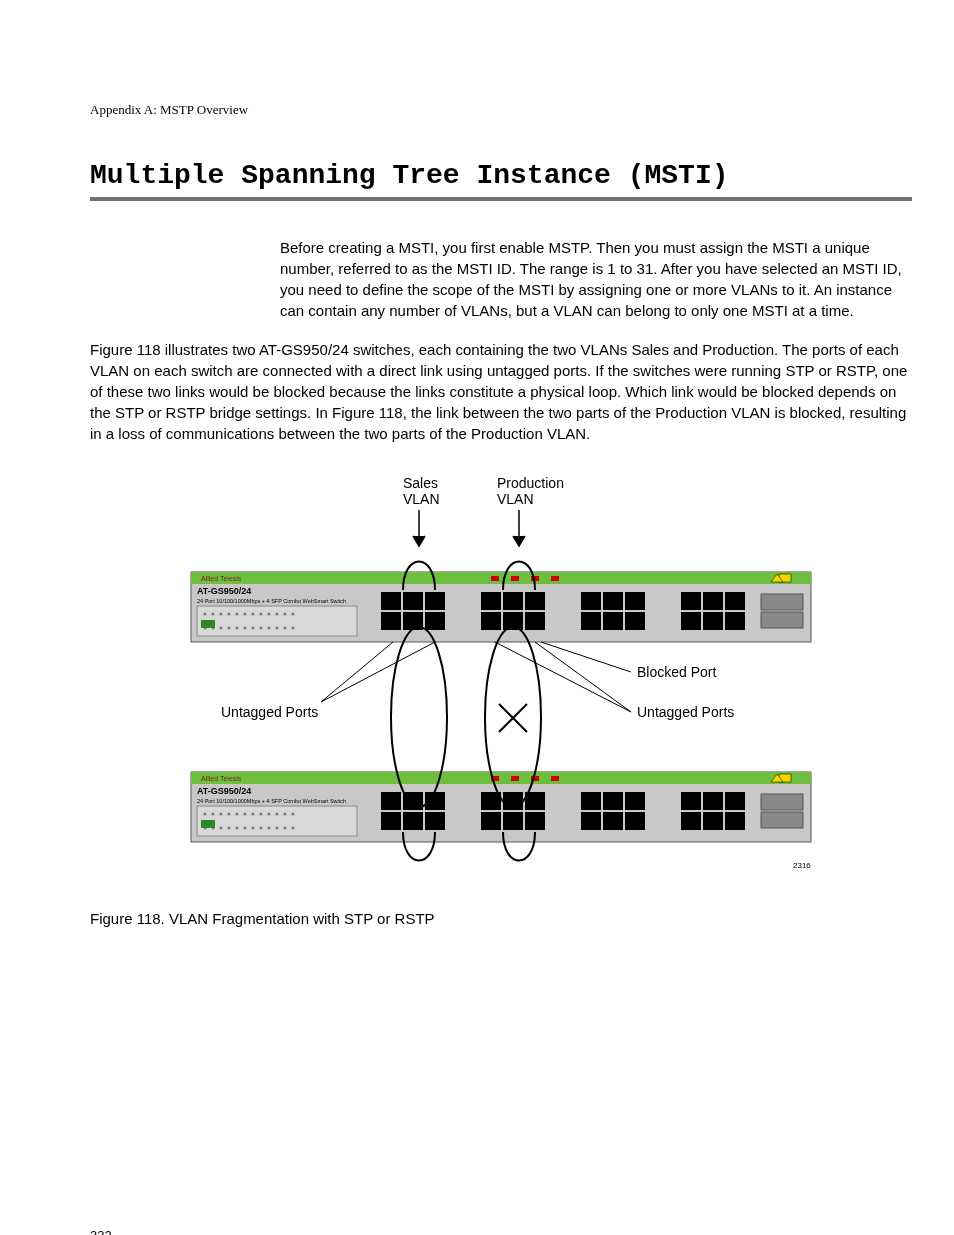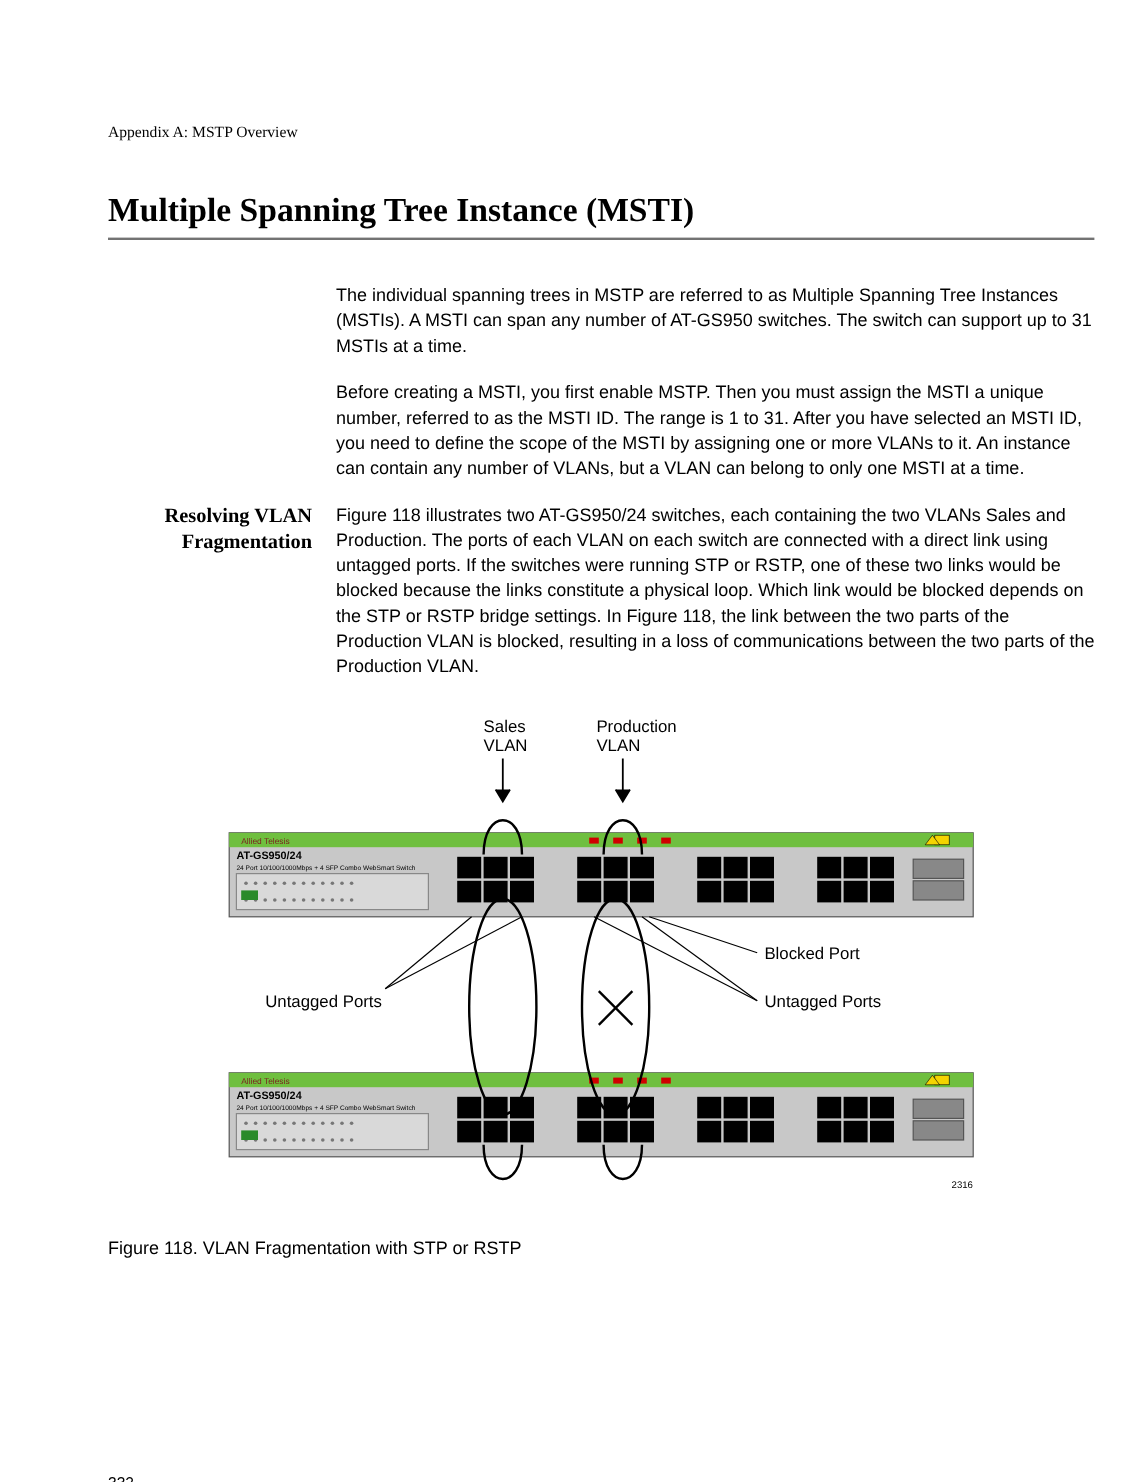--- a/index.html
+++ b/index.html
@@ -16,25 +16,25 @@
     box-sizing: border-box;
     padding: 54px 42px 40px 90px;
     margin-top: 48px;
   }
   .header-running {
     font-size: 13px;
     font-family: "Times New Roman", Times, serif;
     margin-bottom: 42px;
   }
   .h1 {
-    font-family: Liberation Serif, serif;
+    font-family: Liberation Mono, monospace;
     font-size: 28px;
     font-weight: bold;
     padding-bottom: 6px;
-    border-bottom: 2px solid #737373;
+    border-bottom: 4px solid #737373;
     margin-bottom: 36px;
   }
   .indent-block {
     margin-left: 190px;
     font-size: 15px;
     line-height: 1.4;
   }
   .indent-block p { margin: 0 0 18px 0; }
   .section-row {
     display: flex;
@@ -78,26 +78,24 @@
 </head>
 <body>
 
 <div class="page">
 
   <div class="header-running">Appendix A: MSTP Overview</div>
 
   <div class="h1">Multiple Spanning Tree Instance (MSTI)</div>
 
   <div class="indent-block">
-    <p>The individual spanning trees in MSTP are referred to as Multiple Spanning Tree Instances (MSTIs). A MSTI can span any number of AT-GS950 switches. The switch can support up to 31 MSTIs at a time.</p>
     <p>Before creating a MSTI, you first enable MSTP. Then you must assign the MSTI a unique number, referred to as the MSTI ID. The range is 1 to 31. After you have selected an MSTI ID, you need to define the scope of the MSTI by assigning one or more VLANs to it. An instance can contain any number of VLANs, but a VLAN can belong to only one MSTI at a time.</p>
   </div>
 
   <div class="section-row">
-    <div class="side-heading">Resolving VLAN Fragmentation</div>
     <div class="section-body">
       <p>Figure 118 illustrates two AT-GS950/24 switches, each containing the two VLANs Sales and Production. The ports of each VLAN on each switch are connected with a direct link using untagged ports. If the switches were running STP or RSTP, one of these two links would be blocked because the links constitute a physical loop. Which link would be blocked depends on the STP or RSTP bridge settings. In Figure 118, the link between the two parts of the Production VLAN is blocked, resulting in a loss of communications between the two parts of the Production VLAN.</p>
     </div>
   </div>
 
   <div class="figure-wrap">
     <svg class="figure-svg" width="640" height="420" viewBox="0 0 640 420">
 
       <text x="222" y="16" font-family="Arial" font-size="14"><tspan x="222" dy="0">Sales</tspan><tspan x="222" dy="16">VLAN</tspan></text>
       <text x="316" y="16" font-family="Arial" font-size="14"><tspan x="316" dy="0">Production</tspan><tspan x="316" dy="16">VLAN</tspan></text>

